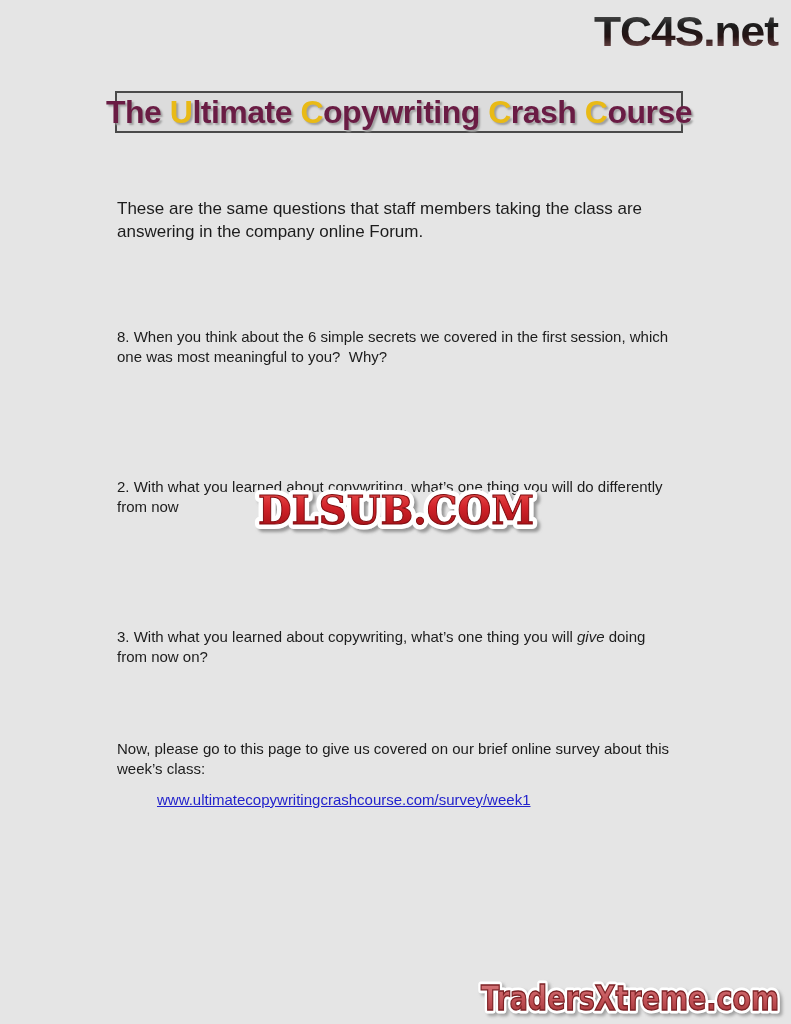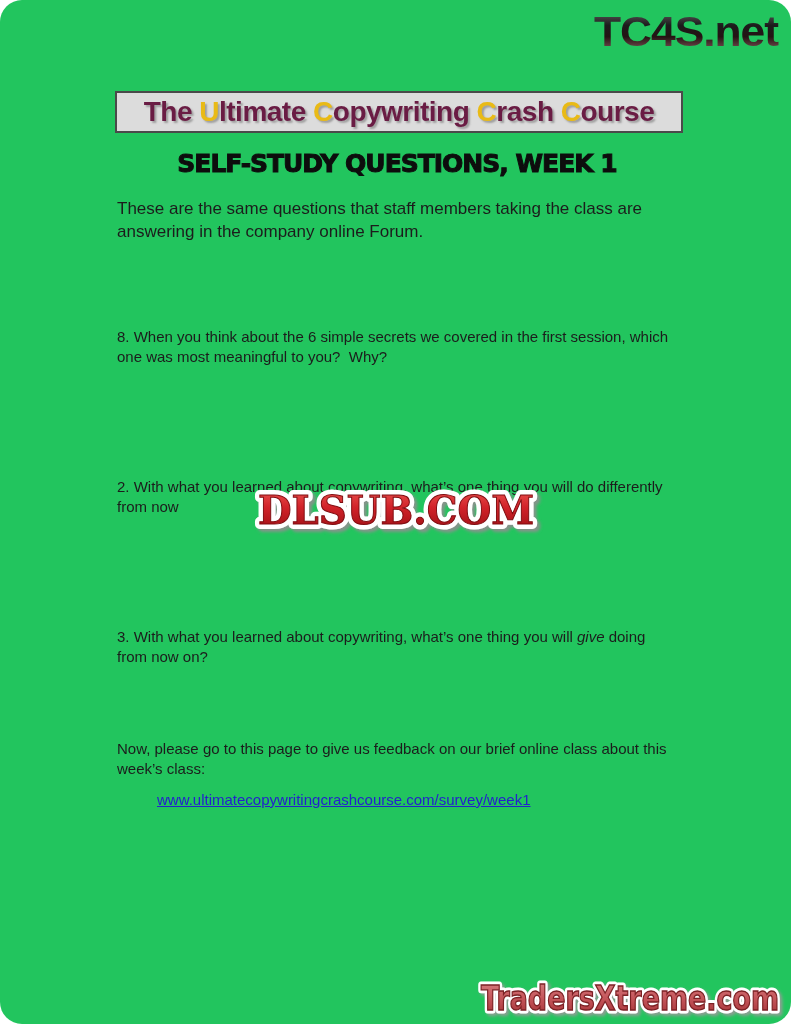--- a/index.html
+++ b/index.html
@@ -1,42 +1,41 @@
 <!DOCTYPE html>
 <html><head>
 <meta charset="utf-8">
 <style>
   html, body { margin: 0; padding: 0; background: #ffffff; }
   .page {
     position: relative;
     width: 791px;
     height: 1024px;
-    background: #22c55e;
+    background: #e5e5e5;
     overflow: hidden;
     font-family: "Liberation Sans", sans-serif;
     color: #1f1f1f;
-    border-radius: 22px;
   }
 
   
   .top-logo { position: absolute; top: 2px; right: 7px; }
 
   
   .title-box {
     position: absolute;
     left: 115px; top: 91px;
     width: 564px; height: 38px;
     background: #dcdcdc;
     border: 2px solid #4a4a4a;
     display: flex; align-items: center; justify-content: center;
   }
   .title-text {
     font-family: "Liberation Sans", sans-serif;
     font-weight: bold;
-    font-size: 28px;
+    font-size: 32px;
     letter-spacing: -0.5px;
     white-space: nowrap;
     text-shadow: 2px 2px 2px #9e9e9e;
     line-height: 1;
   }
   .title-text span { white-space: pre; }
 
   
   .page-heading {
     position: absolute;
@@ -103,21 +102,20 @@
         </linearGradient>
       </defs>
       <text x="6" y="44" font-family="'Liberation Sans', sans-serif" font-weight="bold" font-size="43" letter-spacing="-1" fill="url(#tcGrad)" textLength="184" lengthAdjust="spacingAndGlyphs">TC4S.net</text>
     </svg>
   </div>
 
   <div class="title-box">
     <div class="title-text"><span style="color: rgb(106, 28, 68);">The </span><span style="color: rgb(233, 186, 22);">U</span><span style="color: rgb(106, 28, 68);">ltimate </span><span style="color: rgb(233, 186, 22);">C</span><span style="color: rgb(106, 28, 68);">opywriting </span><span style="color: rgb(233, 186, 22);">C</span><span style="color: rgb(106, 28, 68);">rash </span><span style="color: rgb(233, 186, 22);">C</span><span style="color: rgb(106, 28, 68);">ourse</span></div>
   </div>
 
-  <h1 class="page-heading">SELF-STUDY QUESTIONS, WEEK 1</h1>
 
   <p class="para intro p-intro1">These are the same questions that staff members taking the class are answering in the company online Forum.</p>
 
   <p class="para qtext p-q1">8. When you think about the 6 simple secrets we covered in the first session, which one was most meaningful to you?  Why?</p>
   <p class="para qtext p-q2">2. With what you learned about copywriting, what’s one thing you will do differently from now</p>
 
   <div class="watermark">
     <svg width="298" height="56" viewBox="0 0 298 56">
       <defs>
         <linearGradient id="wmGrad" x1="0" y1="0" x2="0" y2="1">
@@ -129,21 +127,21 @@
           <feDropShadow dx="3" dy="3" stdDeviation="1.6" flood-color="#8f8f8f" flood-opacity="0.9"></feDropShadow>
         </filter>
       </defs>
       <text x="10" y="42" font-family="'DejaVu Serif', serif" font-weight="bold" font-size="40" textLength="276" lengthAdjust="spacingAndGlyphs" stroke="#ffffff" stroke-width="10" stroke-linejoin="round" paint-order="stroke" fill="#ffffff" filter="url(#wmShadow)">DLSUB.COM</text>
       <text x="10" y="42" font-family="'DejaVu Serif', serif" font-weight="bold" font-size="40" textLength="276" lengthAdjust="spacingAndGlyphs" fill="url(#wmGrad)" stroke="#7e0b0f" stroke-width="1">DLSUB.COM</text>
     </svg>
   </div>
 
   <p class="para qtext p-q3"><span>3. With what you learned about copywriting, what’s one thing you will </span><em>give</em><span> doing from now on?</span></p>
 
-  <p class="para qtext p-feedback">Now, please go to this page to give us feedback on our brief online class about this week’s class:</p>
+  <p class="para qtext p-feedback">Now, please go to this page to give us covered on our brief online survey about this week’s class:</p>
   <a class="survey-link">www.ultimatecopywritingcrashcourse.com/survey/week1</a>
 
   <div class="bottom-logo">
     <svg width="318" height="48" viewBox="0 0 318 48">
       <defs>
         <linearGradient id="txGrad" x1="0" y1="0" x2="0" y2="1">
           <stop offset="0" stop-color="#d98184"></stop>
           <stop offset="0.5" stop-color="#c4555a"></stop>
           <stop offset="1" stop-color="#a12f33"></stop>
         </linearGradient>

